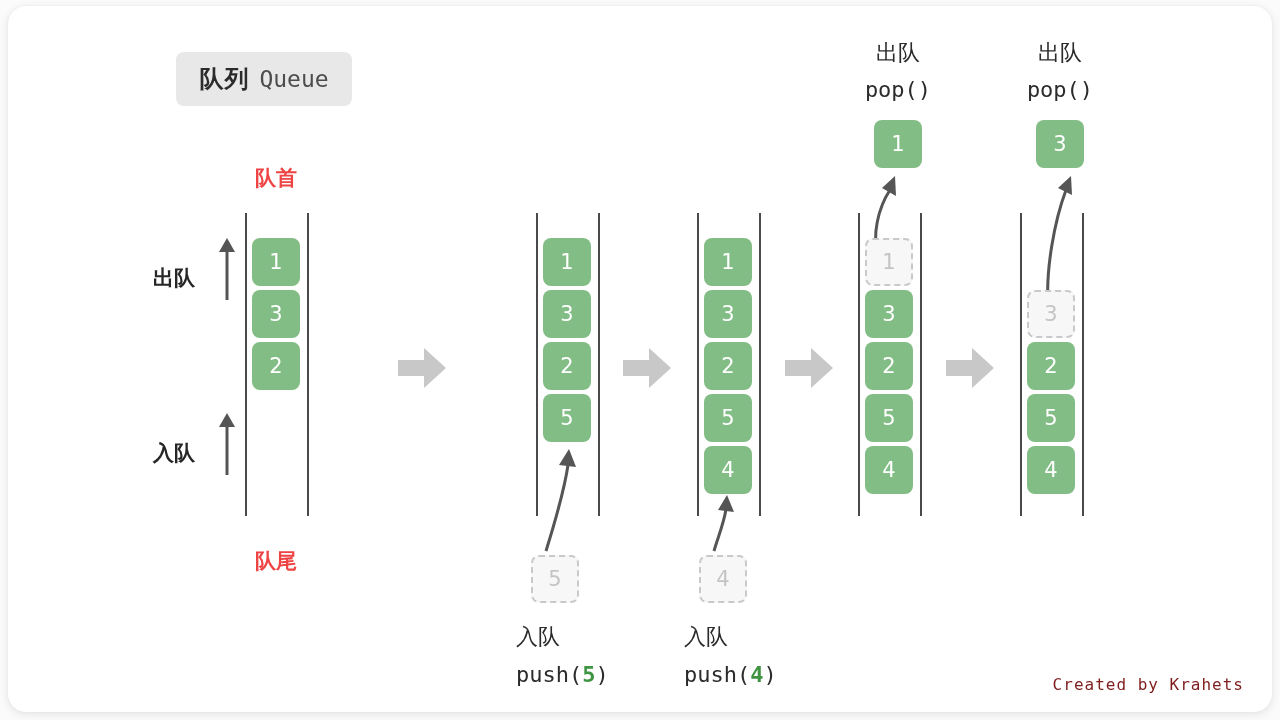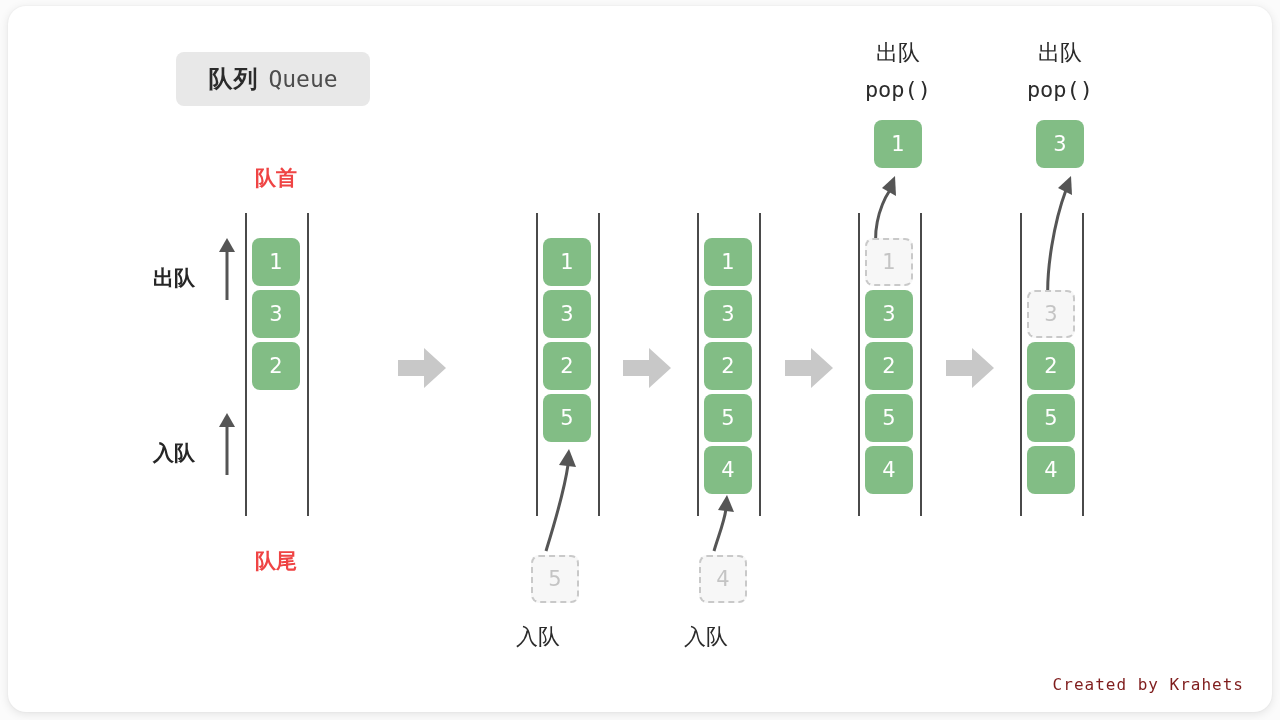--- a/index.html
+++ b/index.html
@@ -22,21 +22,21 @@
     background: #ffffff;
     border-radius: 18px;
     box-shadow: 0 2px 10px rgba(0,0,0,0.10), 0 0 2px rgba(0,0,0,0.06);
   }
   .abs { position: absolute; }
 
   
   #title-chip {
     left: 168px;
     top: 46px;
-    width: 194px;
+    width: 176px;
     height: 54px;
     background: #e8e8e8;
     border-radius: 8px;
     display: flex;
     align-items: center;
     justify-content: center;
     gap: 10px;
   }
   #title-chip .cn {
     font-size: 24px;
@@ -170,20 +170,23 @@
   <div class="abs box" style="left:535px; top:388px;">5</div>
 
   <div class="abs" style="left:520px; top:437px;">
     <svg width="60" height="110" viewBox="0 0 60 110">
       <path d="M 18 108 C 26 82, 36 50, 40 22" stroke="#555555" stroke-width="3" fill="none"></path>
       <polygon points="41,6 31,22 48,24" fill="#555555"></polygon>
     </svg>
   </div>
   <div class="abs box ghost" style="left:523px; top:549px;">5</div>
   <div class="abs op-label" style="left:443px; top:612px; width:208px; text-align:left; padding-left:65px; box-sizing:border-box;">入队</div>
+  <div class="abs op-label" style="left:443px; top:650px; width:208px; text-align:left; padding-left:65px; box-sizing:border-box;">
+    <span class="code">push(</span><span class="code num">5</span><span class="code">)</span>
+  </div>
 
   <div class="abs tarrow" style="left:615px; top:342px;">
     <svg width="48" height="40" viewBox="0 0 48 40">
       <polygon points="0,12 26,12 26,0 48,20 26,40 26,28 0,28" fill="#c8c8c8"></polygon>
     </svg>
   </div>
 
   <div class="abs rail" style="left:689px; top:207px; height:303px;"></div>
   <div class="abs rail" style="left:751px; top:207px; height:303px;"></div>
   <div class="abs box" style="left:696px; top:232px;">1</div>
@@ -193,20 +196,23 @@
   <div class="abs box" style="left:696px; top:440px;">4</div>
 
   <div class="abs" style="left:690px; top:489px;">
     <svg width="50" height="58" viewBox="0 0 50 58">
       <path d="M 16 56 C 20 42, 26 28, 28 14" stroke="#555555" stroke-width="3" fill="none"></path>
       <polygon points="29,0 20,15 36,17" fill="#555555"></polygon>
     </svg>
   </div>
   <div class="abs box ghost" style="left:691px; top:549px;">4</div>
   <div class="abs op-label" style="left:611px; top:612px; width:208px; text-align:left; padding-left:65px; box-sizing:border-box;">入队</div>
+  <div class="abs op-label" style="left:611px; top:650px; width:208px; text-align:left; padding-left:65px; box-sizing:border-box;">
+    <span class="code">push(</span><span class="code num">4</span><span class="code">)</span>
+  </div>
 
   <div class="abs tarrow" style="left:777px; top:342px;">
     <svg width="48" height="40" viewBox="0 0 48 40">
       <polygon points="0,12 26,12 26,0 48,20 26,40 26,28 0,28" fill="#c8c8c8"></polygon>
     </svg>
   </div>
 
   <div class="abs op-label" style="left:800px; top:28px; width:180px;">出队</div>
   <div class="abs op-label" style="left:800px; top:65px; width:180px;">
     <span class="code">pop()</span>

